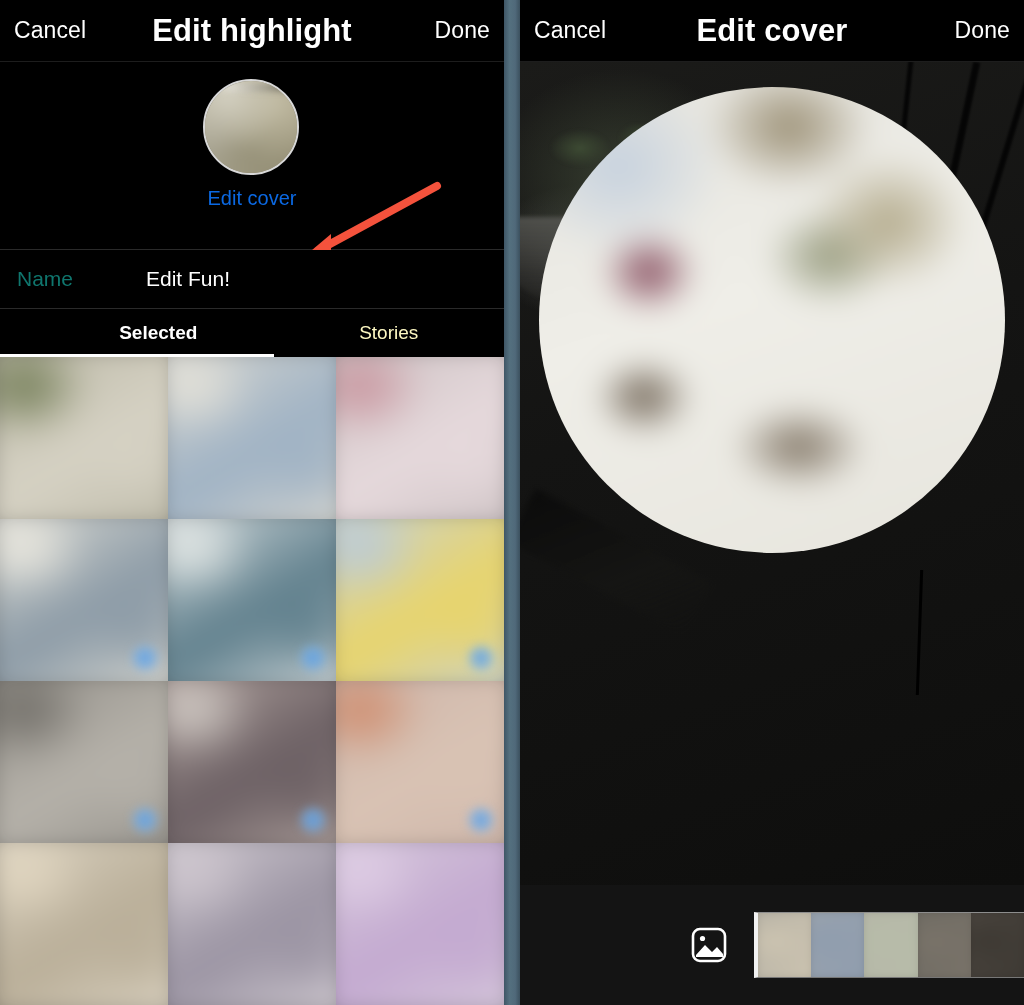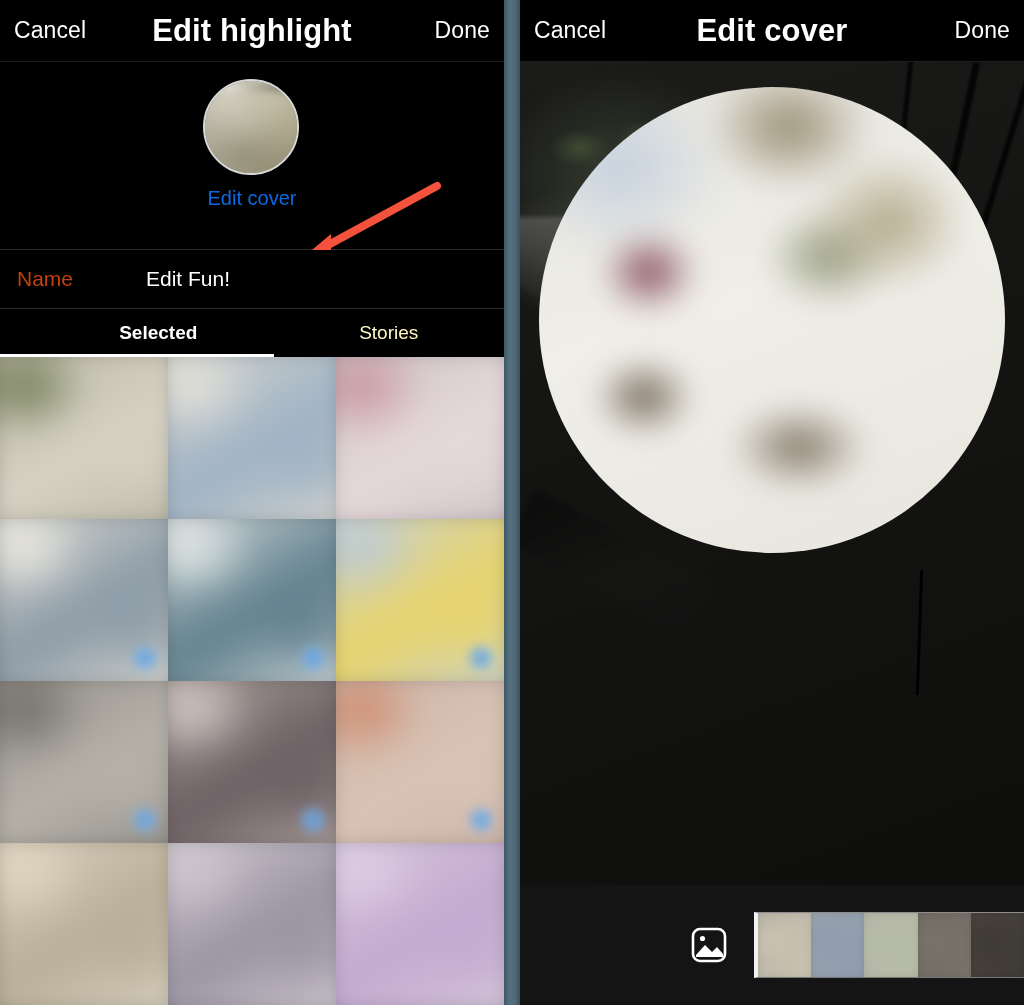--- a/index.html
+++ b/index.html
@@ -130,21 +130,21 @@
     position: relative;
     height: 58px;
     background: #000;
     border-bottom: 1px solid #2a2a2a;
     display: flex;
     align-items: center;
     flex: none;
   }
   .name-label {
     font-size: 21px;
-    color: #c2410c;
+    color: #0f766e;
     margin-left: 17px;
     width: 110px;
     flex: none;
   }
   .name-value {
     font-size: 21px;
     color: #ffffff;
     margin-left: 19px;
   }
 

